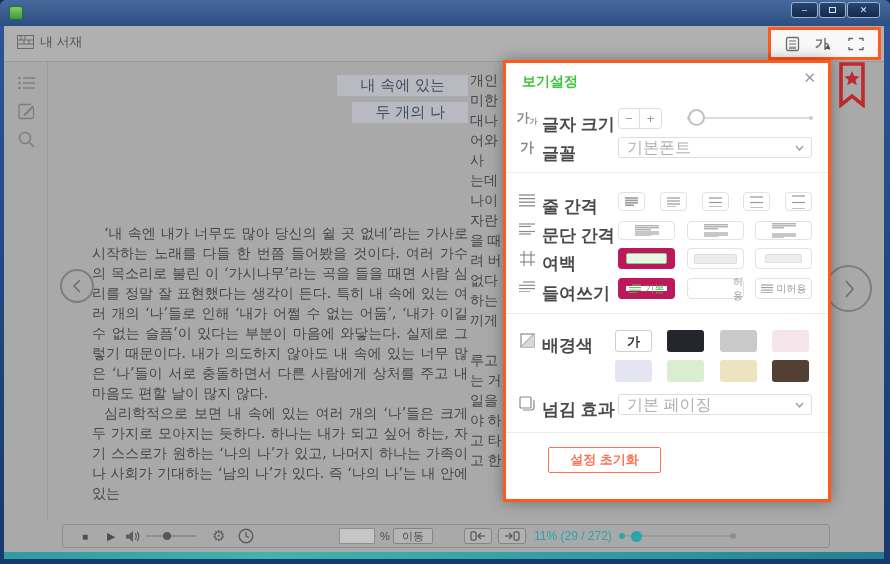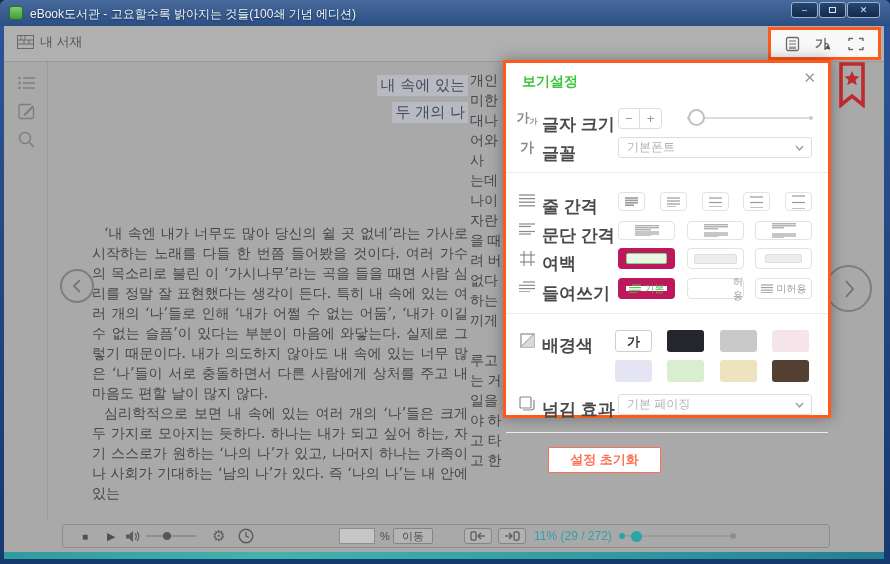--- a/index.html
+++ b/index.html
@@ -32,21 +32,21 @@
   .toolbar-highlight { position:absolute; left:768px; top:27px; width:113px; height:33px;
     background:#f8f8f8; border:3px solid #ff5a1e; display:flex; align-items:center; justify-content:space-around; padding:0 6px; }
   .tb-icon { color:#6b6b6b; display:flex; align-items:center; }
   .ga-icon { font-size:13px; color:#6b6b6b; position:relative; font-weight:bold; }
 
   
   .side-icon { position:absolute; left:18px; color:#7d7d7d; }
 
   
   .chap-line { position:absolute; right:422px; background:#b9b9c1; color:#414b61;
-    font-family:"DejaVu Serif",serif; font-size:15px; padding:1px 3px; }
+    font-family:"DejaVu Serif",serif; font-size:15px; padding:1px 23px; }
   .chap-1 { top:75px; } .chap-2 { top:102px; }
   .bodytext { position:absolute; left:92px; top:223px; width:376px;
     font-family:"DejaVu Serif",serif; font-size:14px; line-height:20px; color:#46464c; text-align:justify; }
   .bodytext p { text-indent:12px; }
   .rightcol { position:absolute; left:470px; top:72px; width:33px; height:420px; overflow:hidden;
     font-family:Liberation Serif, serif; font-size:14px; color:#46464c; }
   .rightcol span { display:block; height:20px; white-space:nowrap; }
   .nav-circle { position:absolute; border:2px solid #7e7e82; border-radius:50%; color:#6e6e72;
     display:flex; align-items:center; justify-content:center; }
   .nav-left { left:60px; top:269px; width:34px; height:34px; }
@@ -62,38 +62,38 @@
   .dot { position:absolute; border-radius:50%; }
   .pct-input { position:absolute; left:339px; top:528px; width:36px; height:16px; background:#c6c6c6;
     border:1px solid #8e8e8e; font-size:11px; padding:0 3px; color:#333; }
   .goto-btn { position:absolute; left:393px; top:528px; width:40px; height:16px; background:#b4b4b4;
     border:1px solid #858585; border-radius:2px; font-size:11px; color:#4e4e4e; text-align:center; line-height:14px; }
   .jump-btn { position:absolute; top:528px; width:28px; height:16px; background:#b2b2b2;
     border:1px solid #858585; border-radius:3px; display:flex; align-items:center; justify-content:center; }
   .progress-text { position:absolute; left:534px; top:529px; font-size:12px; color:#2ba4a9; }
 
   
-  .panel { position:absolute; left:503px; top:60px; width:328px; height:358px; background:#fff;
+  .panel { position:absolute; left:503px; top:60px; width:328px; height:442px; background:#fff;
     border:3px solid #ff5a1e; box-shadow:0 0 14px rgba(0,0,0,.35); }
   .panel-title { position:absolute; left:16px; top:10px; font-size:14px; font-weight:bold; color:#3ec53e; }
   .panel-close { position:absolute; right:12px; top:6px; font-size:15px; color:#9a9a9a; }
   .p-icon { position:absolute; left:10px; width:22px; color:#8a8a8a; display:flex; justify-content:center; }
   .p-label { position:absolute; left:36px; font-size:17px; font-weight:600; color:#4a4a4a; white-space:nowrap; }
   .divider { position:absolute; left:0; width:322px; height:1px; background:#ebebeb; }
 
   .stepper { position:absolute; left:112px; top:45px; width:44px; height:21px; border:1px solid #ddd; border-radius:4px; display:flex; }
   .stepper div { width:22px; text-align:center; font-size:13px; color:#999; line-height:19px; }
   .stepper div:first-child { border-right:1px solid #ddd; }
   .slider-track { position:absolute; left:182px; top:54px; width:124px; height:2px; background:#ddd; }
   .slider-enddot { position:absolute; top:53px; width:4px; height:4px; border-radius:50%; background:#ccc; }
   .slider-thumb { position:absolute; left:182px; top:46px; width:17px; height:17px; border-radius:50%;
     background:#fff; border:2px solid #c2c2c2; }
 
   .dropdown { position:absolute; left:112px; width:194px; height:21px; border:1px solid #ddd; border-radius:3px;
-    font-size:12px; color:#b0b0b0; line-height:19px; padding-left:8px; }
+    font-size:16px; color:#b0b0b0; line-height:19px; padding-left:8px; }
   .dropdown svg { position:absolute; right:7px; top:7px; }
 
   .sbtn { position:absolute; background:#fff; border:1px solid #e2e2e2; border-radius:4px;
     display:flex; align-items:center; justify-content:center; }
   .sbtn.sel { border:8px solid #be185d; }
   .marg-inner { border:1px solid #ddd; background:#ededed; border-radius:2px; }
   .marg-inner.sel { background:#e9f6e4; border:1px solid #7fd387; }
   .opt-text { font-size:10px; color:#9a9a9a; margin-left:4px; }
   .opt-text.sel { color:#4fc24f; }
 
@@ -105,21 +105,20 @@
   .btn-confirm { position:absolute; left:162px; top:384px; width:114px; height:26px; background:#3fc43f;
     border-radius:2px; color:#fff; font-size:13px; font-weight:600; text-align:center; line-height:26px; }
 </style>
 </head>
 <body>
 
 <div class="window">
 
   <div class="titlebar">
     <div class="app-icon"></div>
-    <span class="title">eBook도서관 - 고요할수록 밝아지는 것들(100쇄 기념 에디션)</span>
     <div class="win-controls">
       <div class="win-btn">–</div>
       <div class="win-btn"><span class="maxglyph"></span></div>
       <div class="win-btn close">✕</div>
     </div>
   </div>
 
   <div class="app-bg"></div>
   <div class="topbar-bg"></div>
   <div class="sidebar-line"></div>

